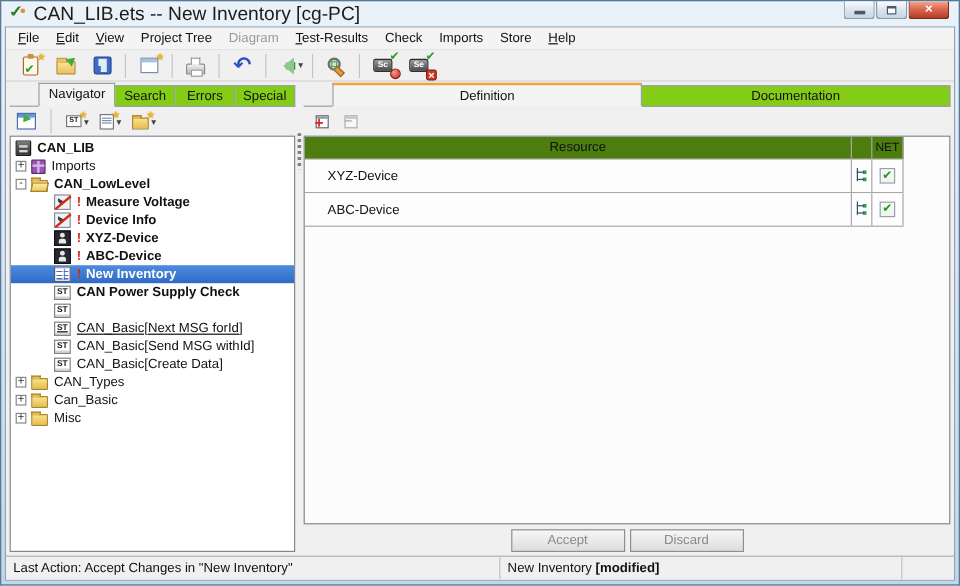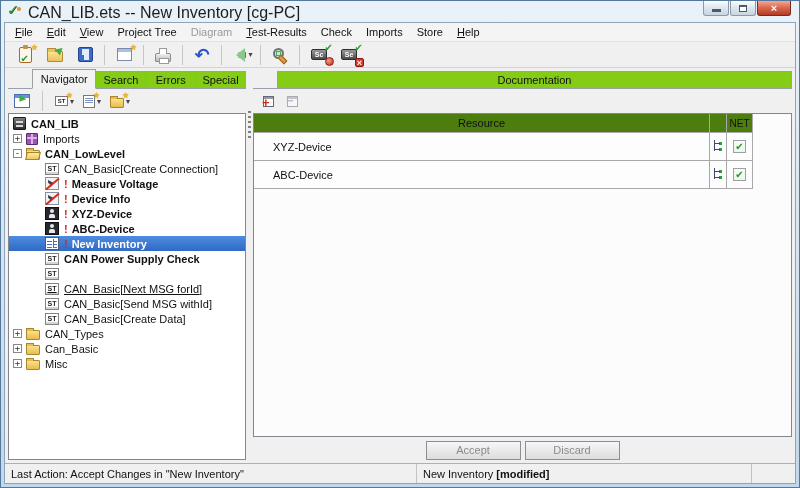--- a/index.html
+++ b/index.html
@@ -265,24 +265,20 @@
               <span class="exp">+</span>
               <span class="ti ti-pkg"></span>
               <span class="tlabel">Imports</span>
             </div>
             <div class="tree-row" style="padding-left: 4px;">
               <span class="exp">-</span>
               <span class="ti ti-fo"></span>
               <span class="tlabel b">CAN_LowLevel</span>
             </div>
             <div class="tree-row" style="padding-left: 36px;">
-              <span class="ti ti-st">ST</span>
-              <span class="tlabel">CAN_Basic[Create Connection]</span>
-            </div>
-            <div class="tree-row" style="padding-left: 36px;">
               <span class="ti ti-tool"></span>
               <span class="bang">!</span>
               <span class="tlabel b">Measure Voltage</span>
             </div>
             <div class="tree-row" style="padding-left: 36px;">
               <span class="ti ti-tool"></span>
               <span class="bang">!</span>
               <span class="tlabel b">Device Info</span>
             </div>
             <div class="tree-row" style="padding-left: 36px;">
@@ -334,20 +330,21 @@
               <span class="ti ti-fc"></span>
               <span class="tlabel">Misc</span>
             </div>
           </div>
       </div>
 
       <div class="splitter"></div>
 
       <div class="right-panel">
         <div class="tabs rtabs" id="rtabs">
+            <div class="tab active">Definition</div>
             <div class="tab">Documentation</div>
           </div>
         <div class="ptoolbar" id="rtoolbar">
             <div class="sbtn">
               <span class="winsm">
                 <span class="plusmark">+</span>
               </span>
             </div>
             <div class="sbtn disabled">
               <span class="winsm">

